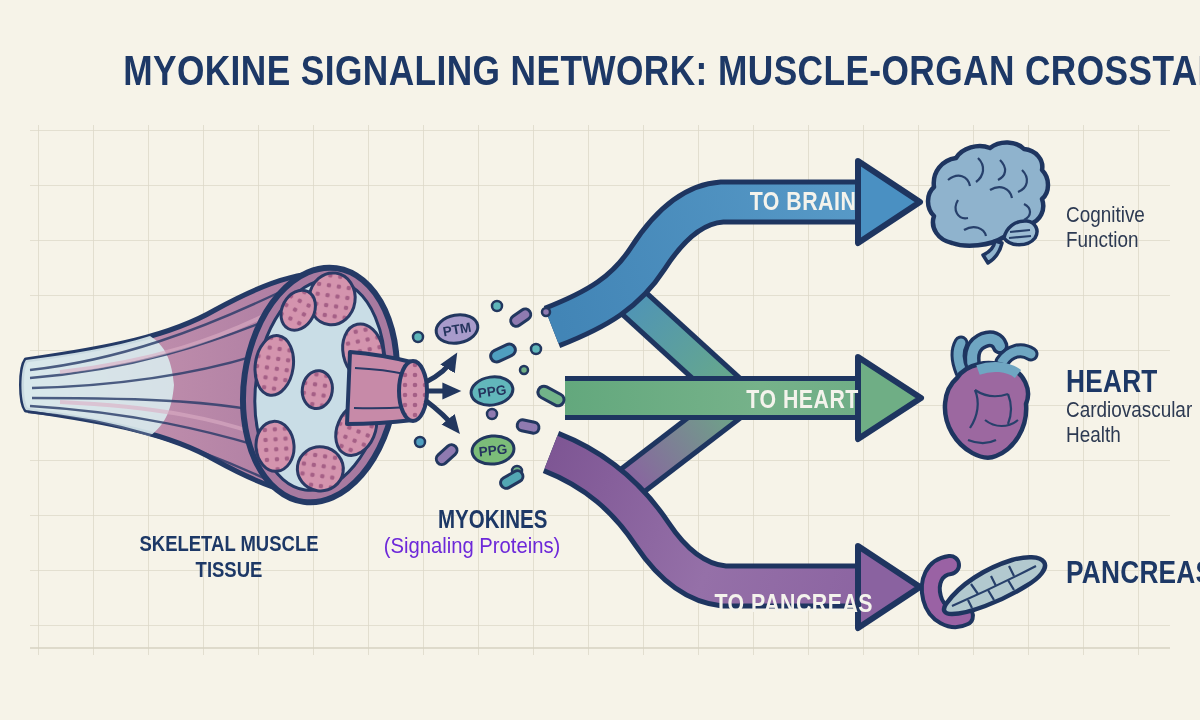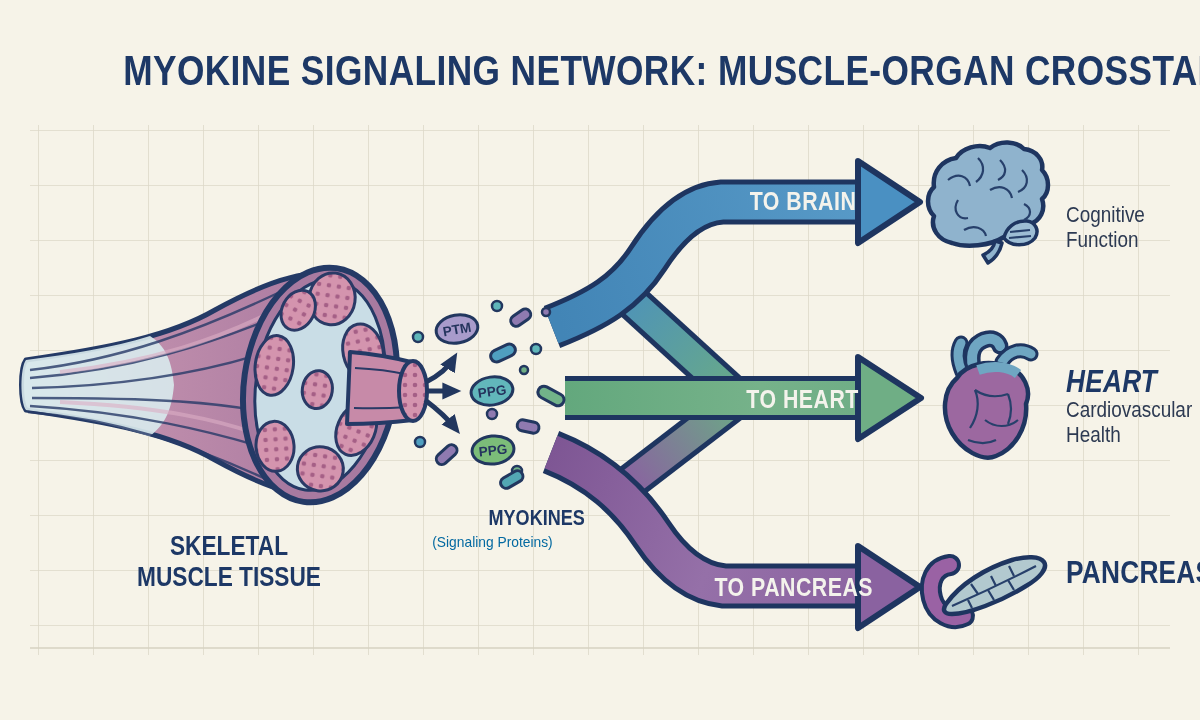--- a/index.html
+++ b/index.html
@@ -13,23 +13,23 @@
   .txt{position:absolute;color:#1d3866;}
   .cond{display:inline-block;transform:scaleX(.82);transform-origin:center;}
   .cond-l{display:inline-block;transform:scaleX(.82);transform-origin:left center;}
   .title-wrap{top:46px;left:0;width:1200px;text-align:center;}
   .title-wrap .cond{font-size:43px;font-weight:bold;letter-spacing:.5px;white-space:nowrap;color:#1d3866;}
   .arrow-label{text-align:center;}
   .arrow-label .cond{font-size:26px;font-weight:bold;color:#f4f3ec;letter-spacing:.6px;white-space:nowrap;}
   .organ-name .cond-l{font-size:32px;font-weight:bold;letter-spacing:.3px;white-space:nowrap;}
   .organ-fn{color:#2d3a52;font-size:21.5px;line-height:1.14;}
   .organ-fn .cond-l{transform:scaleX(.88);}
-  .muscle-label{left:100px;top:531px;width:258px;text-align:center;font-weight:bold;font-size:27px;line-height:1.16;}
-  .myo-label{left:390px;top:505px;width:205px;text-align:right;font-weight:bold;font-size:22px;}
-  .myo-sub{left:378px;top:533px;width:228px;text-align:center;font-size:15px;color:#0369a1;}
+  .muscle-label{left:100px;top:531px;width:258px;text-align:center;font-weight:bold;font-size:22px;line-height:1.16;}
+  .myo-label{left:390px;top:505px;width:205px;text-align:center;font-weight:bold;font-size:25px;}
+  .myo-sub{left:358px;top:533px;width:228px;text-align:center;font-size:22px;color:#6d28d9;}
 </style>
 </head>
 <body>
 
 <div id="stage">
 
 <svg width="1200" height="720" viewBox="0 0 1200 720">
   <defs>
     <pattern id="grid" width="55" height="55" patternUnits="userSpaceOnUse" x="38" y="130">
       <path d="M 55 0 H 0 V 55" fill="none" stroke="#ddd9c9" stroke-width="1.6"></path>
@@ -237,29 +237,29 @@
   <div class="txt title-wrap">
     <span class="cond">MYOKINE SIGNALING NETWORK: MUSCLE-ORGAN CROSSTALK</span>
   </div>
 
   <div class="txt arrow-label" style="left:700px;top:384px;width:205px;">
     <span class="cond">TO HEART</span>
   </div>
   <div class="txt arrow-label" style="left:700px;top:186px;width:205px;">
     <span class="cond">TO BRAIN</span>
   </div>
-  <div class="txt arrow-label" style="left:678px;top:572px;width:232px;">
+  <div class="txt arrow-label" style="left:678px;top:588px;width:232px;">
     <span class="cond">TO PANCREAS</span>
   </div>
 
   <div class="txt organ-fn" style="left:1066px;top:203px;width:118px;">
     <span class="cond-l">Cognitive Function</span>
   </div>
 
-  <div class="txt organ-name" style="left:1066px;top:363px;font-style:italic;">
+  <div class="txt organ-name" style="left:1066px;top:363px;">
     <span class="cond-l">HEART</span>
   </div>
   <div class="txt organ-fn" style="left:1066px;top:398px;width:136px;">
     <span class="cond-l">Cardiovascular Health</span>
   </div>
 
   <div class="txt organ-name" style="left:1066px;top:554px;">
     <span class="cond-l">PANCREAS</span>
   </div>
 

